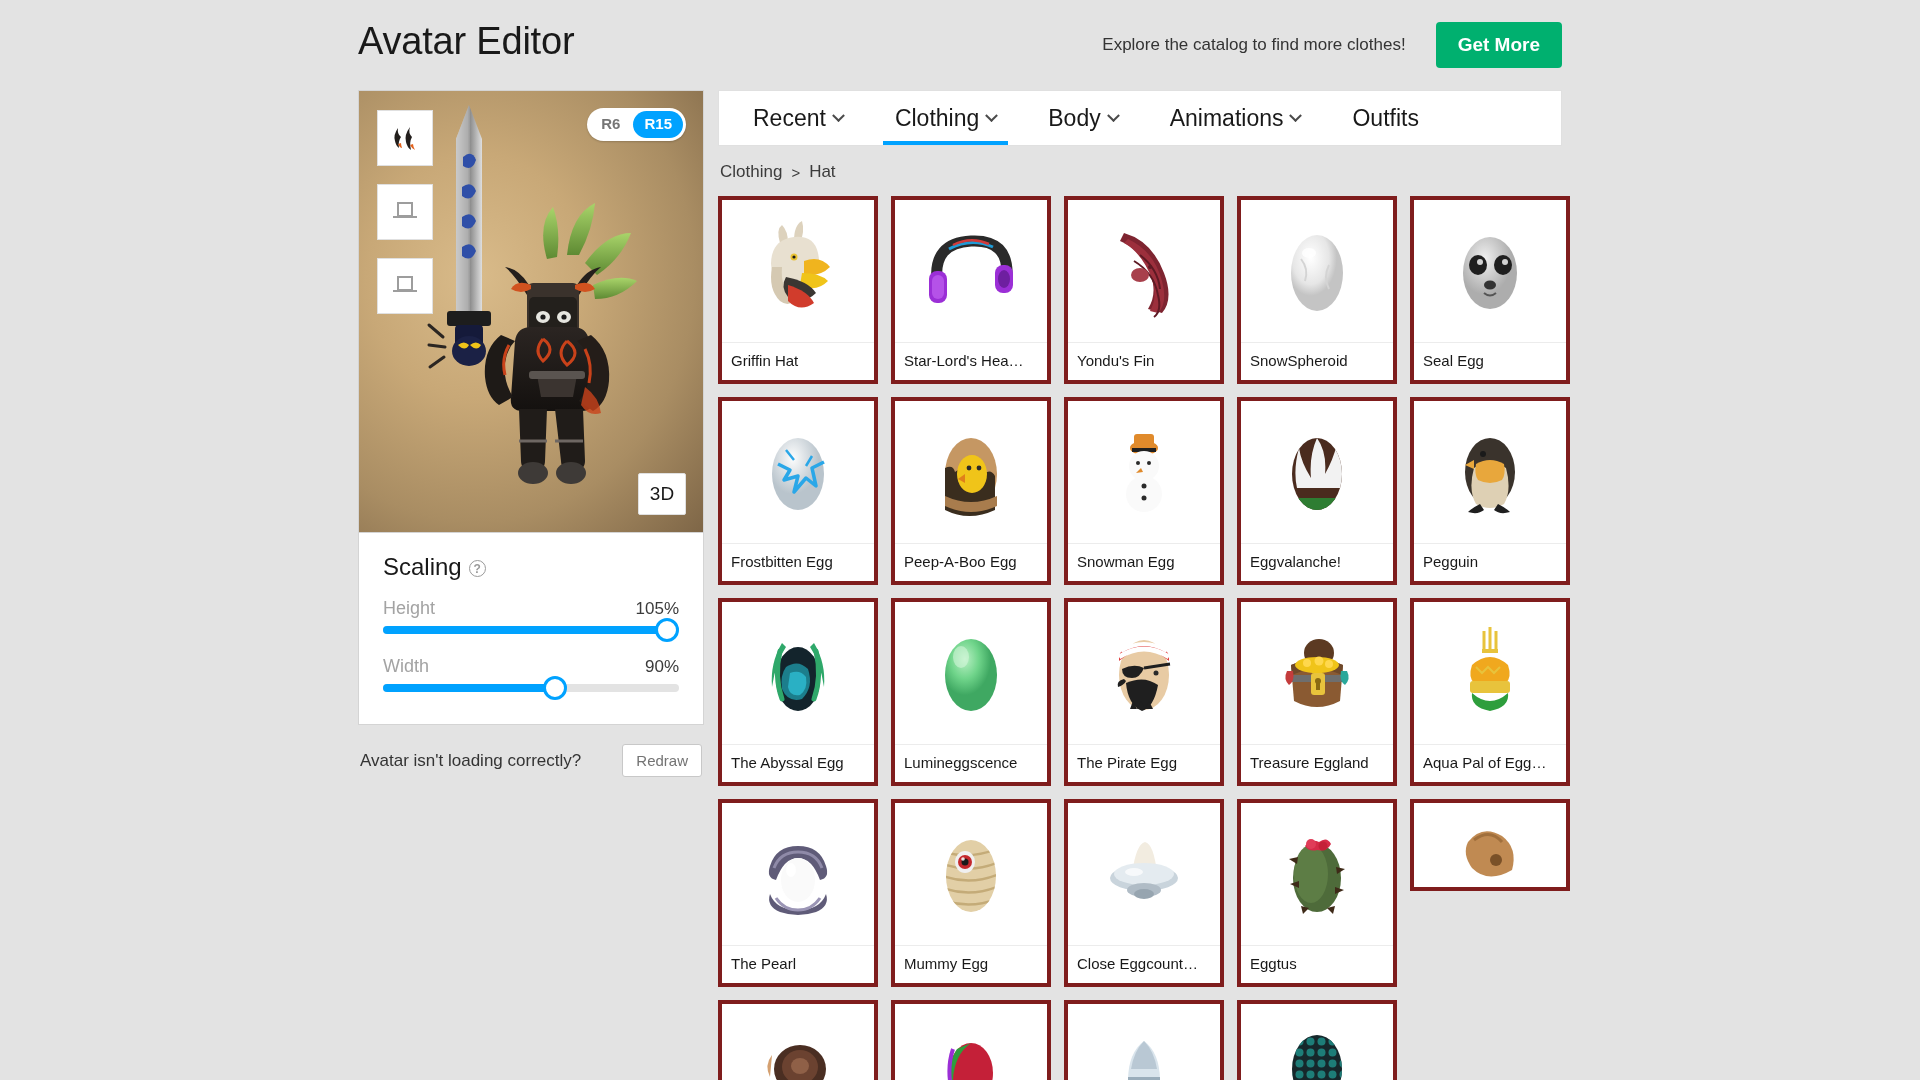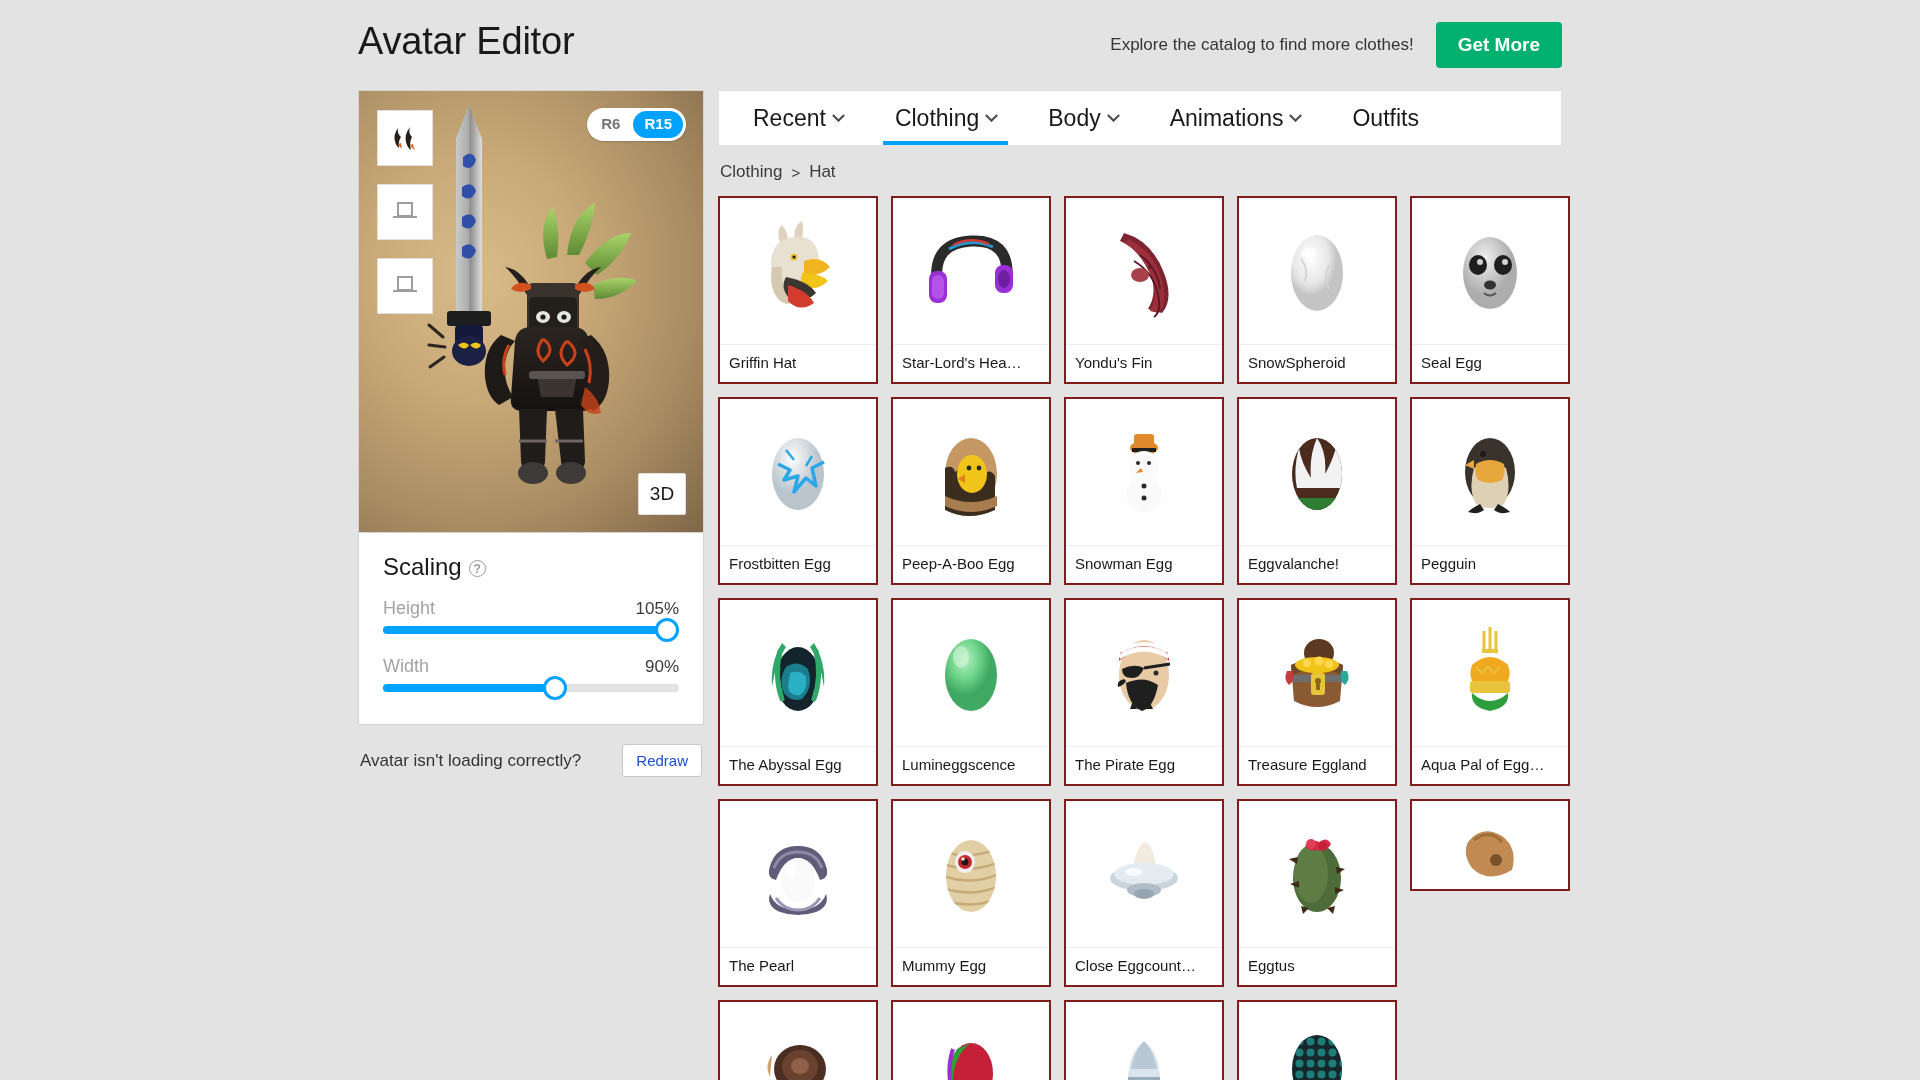--- a/index.html
+++ b/index.html
@@ -21,21 +21,21 @@
     left: 358px; top: 12px;
     width: 1204px; height: 68px;
   }
   .page-title {
     position: absolute; left: 0; top: 8px;
     font-size: 38px; font-weight: 400; color: #191919;
     letter-spacing: -0.2px;
   }
   .header-right {
     position: absolute; right: 0; top: 10px;
-    display: flex; align-items: center; gap: 22px;
+    display: flex; align-items: center; gap: 30px;
   }
   .catalog-hint {
     font-size: 17px; color: #343434; white-space: nowrap;
   }
   .get-more-btn {
     background: #00b06f; color: #fff;
     border: none; border-radius: 4px;
     font-family: "Liberation Sans", sans-serif;
     font-size: 19px; font-weight: bold;
     padding: 13px 22px 14px 22px;
@@ -131,21 +131,21 @@
     border-radius: 50%; cursor: pointer;
   }
   .redraw-row {
     display: flex; align-items: center; justify-content: space-between;
     margin-top: 19px; padding: 0 2px;
   }
   .redraw-text { font-size: 17px; color: #343434; }
   .redraw-btn {
     background: #fff; border: 1px solid #c8c8c8; border-radius: 3px;
     font-family: "Liberation Sans", sans-serif;
-    font-size: 15px; color: #1d4ed8;
+    font-size: 15px; color: #737373;
     padding: 7px 13px; cursor: pointer;
   }
 
   
   .right-col {
     position: absolute;
     left: 718px; top: 90px;
     width: 844px;
   }
   .tabbar {
@@ -176,21 +176,21 @@
   }
   .crumb-sep { color: #3b3b3b; font-size: 15px; }
 
   .grid {
     display: grid;
     grid-template-columns: repeat(5, 160px);
     gap: 13px;
   }
   .card {
     width: 160px; height: 188px;
-    background: #fff; border: 2px solid #7f1d1d;
+    background: #fff; border: 4px solid #7f1d1d;
     display: flex; flex-direction: column; cursor: pointer;
   }
   .card-thumb {
     flex: 1; display: flex; align-items: center; justify-content: center;
     overflow: hidden;
   }
   .card-label {
     border-top: 1px solid #ececec;
     font-size: 15px; color: #191919;
     padding: 9px 9px 0 9px; height: 38px;

